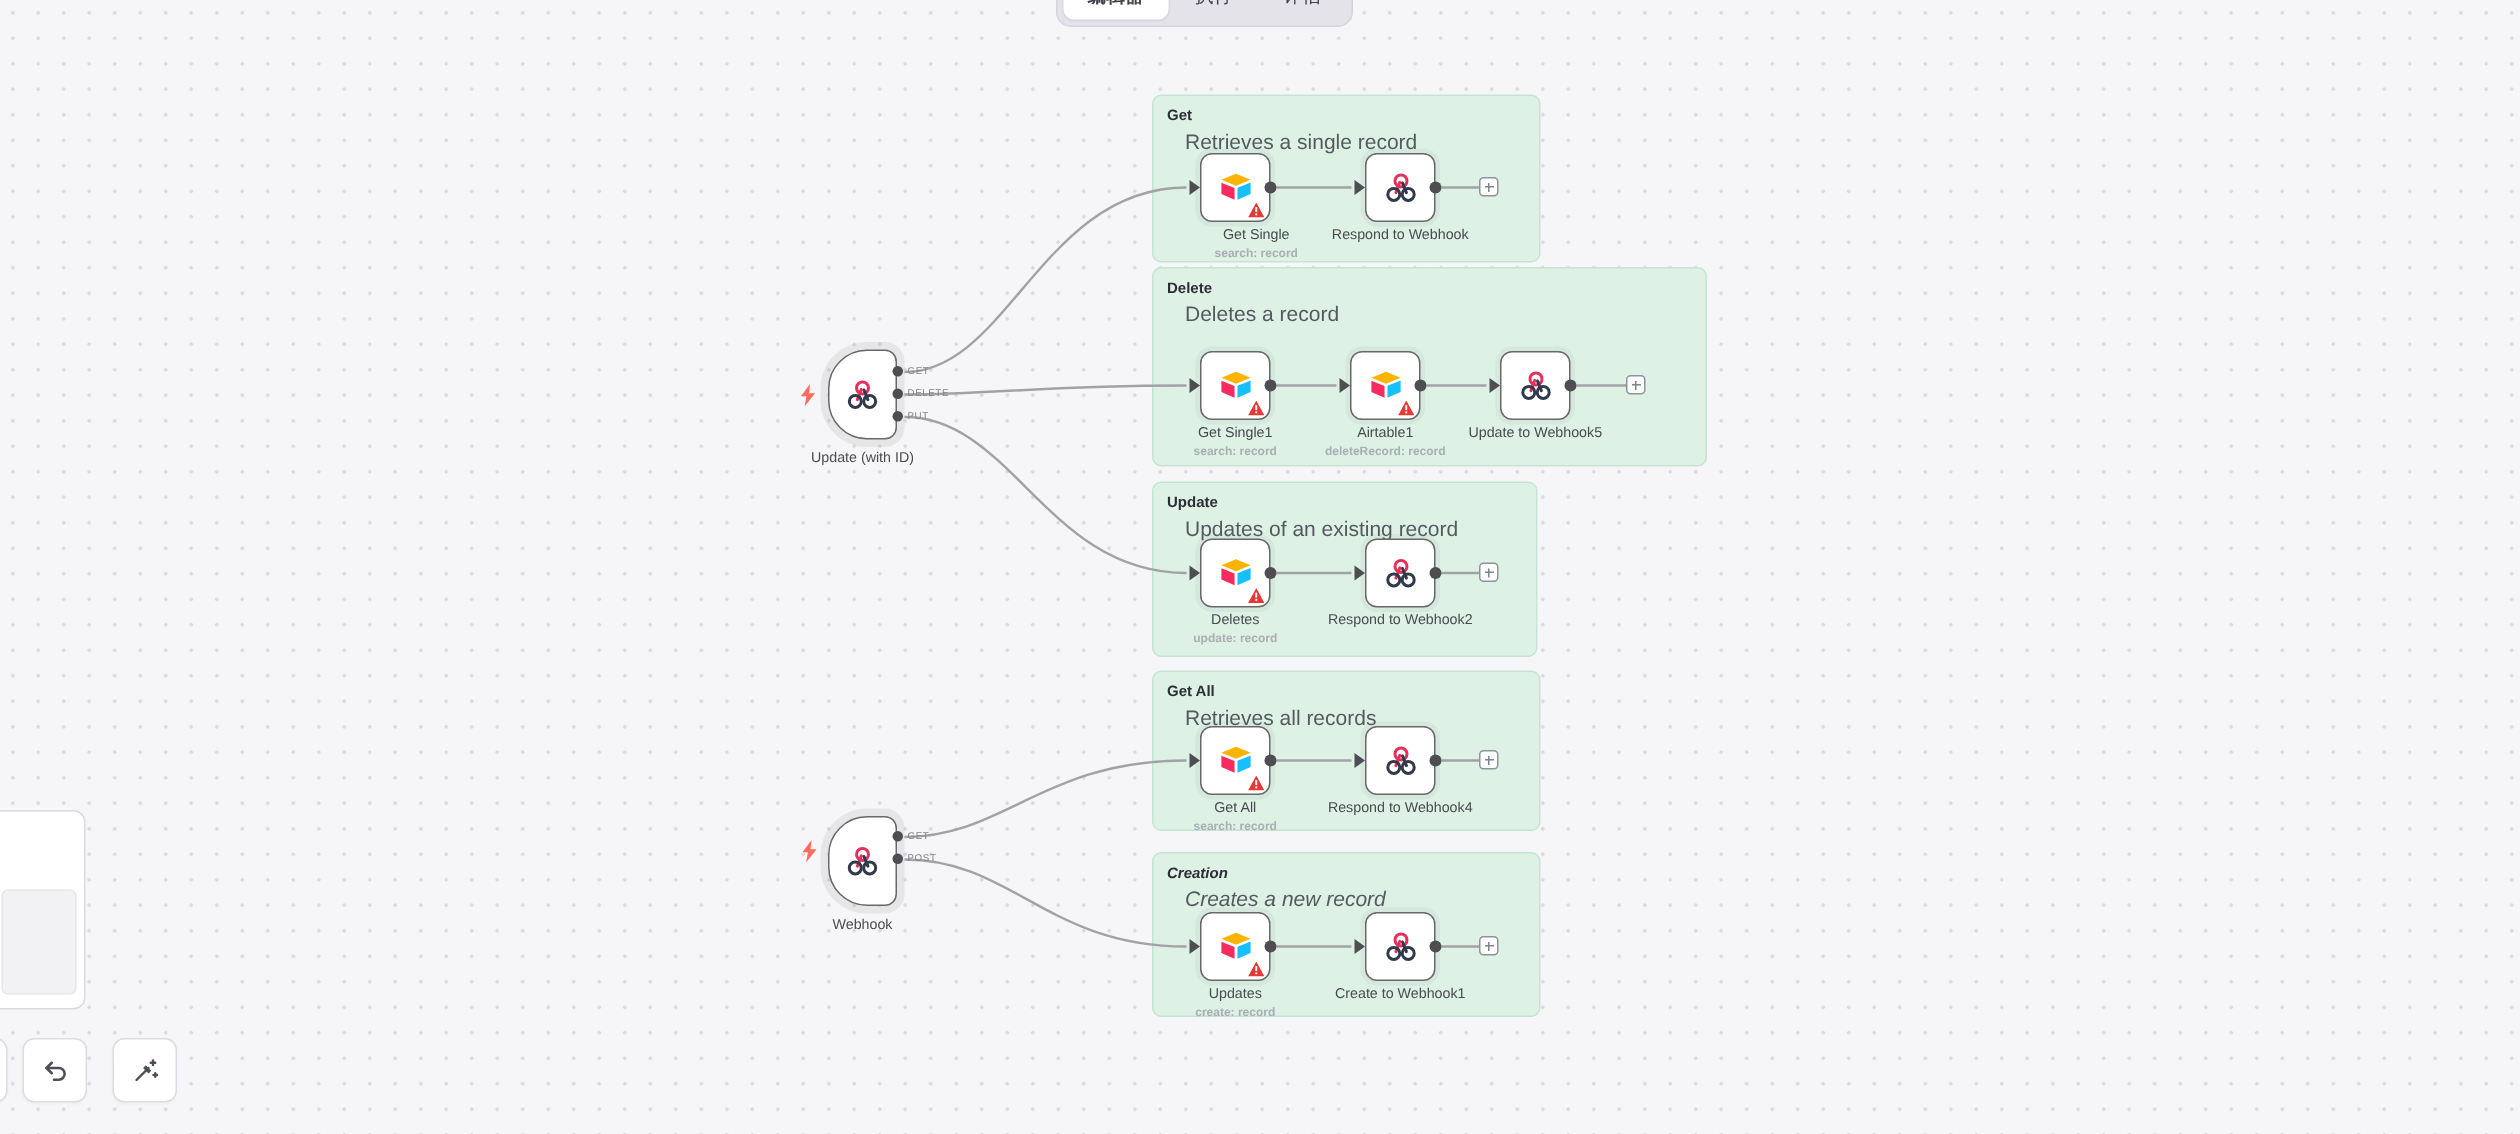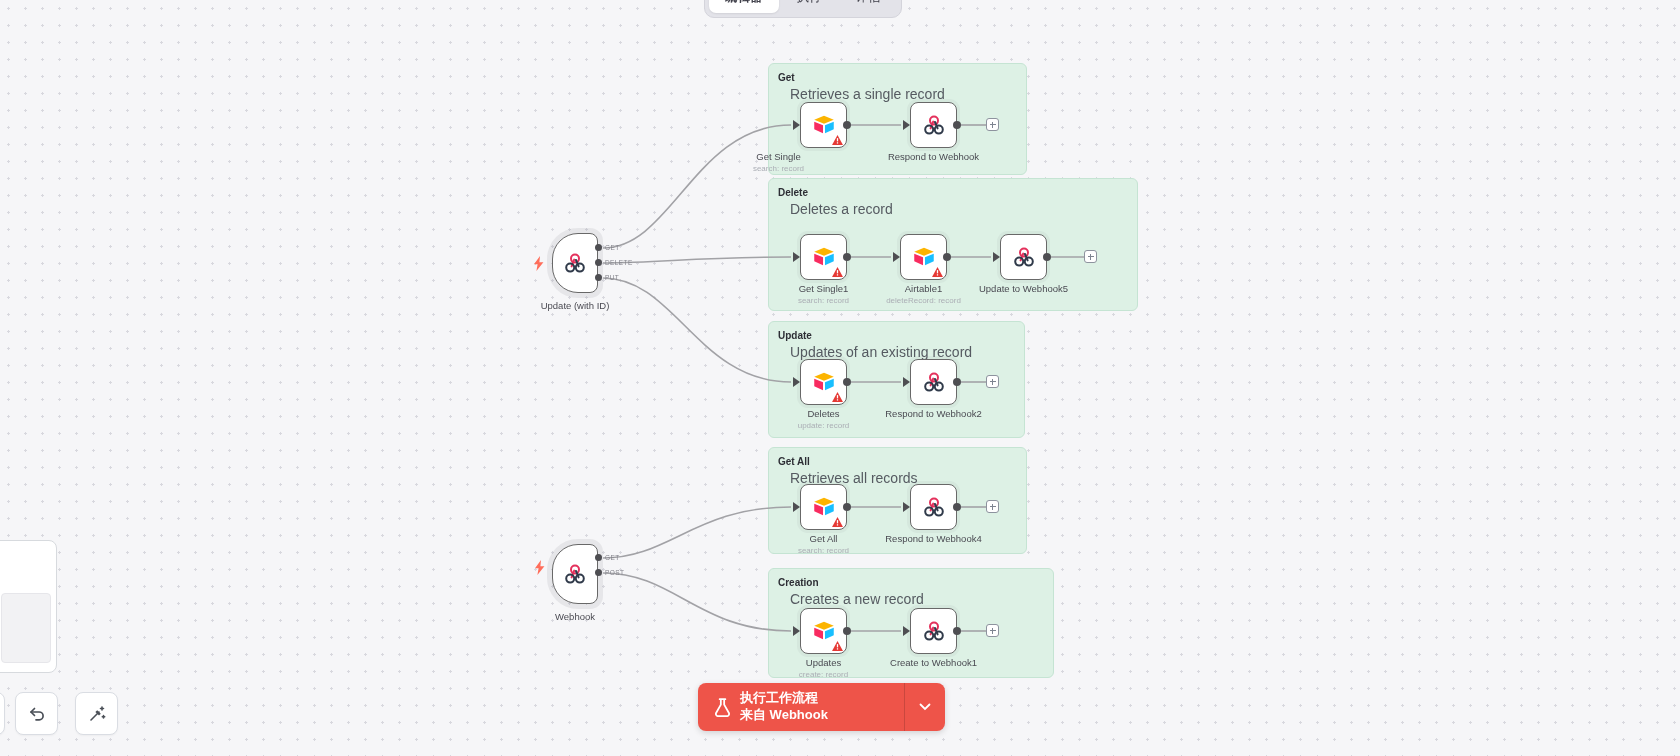--- a/index.html
+++ b/index.html
@@ -28,21 +28,21 @@
     border-radius:26px 8px 8px 26px;z-index:3;box-sizing:border-box;display:flex;align-items:center;justify-content:center;
     box-shadow:0 0 0 5px rgba(140,140,150,0.15);}
   .out-dot{position:absolute;right:-5px;top:50%;margin-top:-4px;width:8px;height:8px;border-radius:50%;background:#4e4e52;}
   .in-arrow{position:absolute;left:-8px;top:50%;margin-top:-5px;width:0;height:0;
     border-top:5px solid transparent;border-bottom:5px solid transparent;border-left:7px solid #4e4e52;}
   .tdot{position:absolute;width:7px;height:7px;border-radius:50%;background:#4e4e52;z-index:3;}
   .tport-label{position:absolute;font-size:6.5px;letter-spacing:.4px;color:#82828a;z-index:3;}
   .warn{position:absolute;right:3px;bottom:2px;line-height:0;}
   .nlabel{position:absolute;width:121px;text-align:center;z-index:3;}
   .nname{font-size:9.5px;color:#4a4a52;font-weight:500;}
-  .nsub{font-size:8px;color:#abaeb5;margin-top:2px;}
+  .nsub{font-size:8px;color:#abaeb5;margin-top:2px;font-weight:bold;}
   .tlabel{position:absolute;width:140px;text-align:center;font-size:9.5px;color:#4a4a52;z-index:3;}
   .plusbox{position:absolute;width:13px;height:13px;background:#fff;border:1.4px solid #8d939e;
     border-radius:3px;z-index:3;box-sizing:border-box;}
   .plusbox::before,.plusbox::after{content:"";position:absolute;background:#7d8490;}
   .plusbox::before{left:2.5px;right:2.5px;top:50%;height:1.4px;margin-top:-0.7px;}
   .plusbox::after{top:2.5px;bottom:2.5px;left:50%;width:1.4px;margin-left:-0.7px;}
   .bolt{position:absolute;z-index:3;line-height:0;}
   
   .exec{position:absolute;left:698px;top:683px;width:247px;height:48px;background:#ee5449;
     border-radius:8px;display:flex;align-items:center;color:#fff;z-index:5;cursor:pointer;
@@ -82,21 +82,21 @@
     <div class="gsub">Deletes a record</div>
   </div>
   <div class="group" style="left:768px;top:321px;width:257px;height:117px;">
     <div class="gtitle">Update</div>
     <div class="gsub">Updates of an existing record</div>
   </div>
   <div class="group" style="left:768px;top:447px;width:259px;height:107px;">
     <div class="gtitle">Get All</div>
     <div class="gsub">Retrieves all records</div>
   </div>
-  <div class="group" style="left:768px;top:568px;width:286px;height:110px;">
+  <div class="group" style="left:768px;top:568px;width:259px;height:110px;font-style:italic;">
     <div class="gtitle">Creation</div>
     <div class="gsub">Creates a new record</div>
   </div>
 
   <svg class="wires" width="1680" height="756">
     <g stroke="#a2a2a6" stroke-width="1.6" fill="none">
 
       <path d="M603,248 C672,248 695,125 791,125"></path>
       <path d="M603,263 C665,263 690,257 791,257"></path>
       <path d="M603,278 C675,278 698,382 791,382"></path>
@@ -188,21 +188,21 @@
       <svg width="24" height="24" viewBox="0 0 24 24" fill="none" stroke-linecap="round">
           <circle cx="12" cy="7.6" r="4" stroke="#e4315c" stroke-width="2"></circle>
           <path d="M11.2 8.6 L8.6 15.4" stroke="#e4315c" stroke-width="2"></path>
           <circle cx="7.2" cy="16.6" r="4" stroke="#303a4a" stroke-width="2"></circle>
           <circle cx="16.8" cy="16.6" r="4" stroke="#303a4a" stroke-width="2"></circle>
           <path d="M13 9 L15.6 15.4" stroke="#303a4a" stroke-width="2"></path>
         </svg>
     </span>
     <span class="out-dot"></span>
   </div>
-  <div class="nlabel" style="left:718px;top:151px;">
+  <div class="nlabel" style="left:777px;top:151px;">
     <div class="nname">Get Single</div>
     <div class="nsub">search: record</div>
   </div>
   <div class="nlabel" style="left:873px;top:151px;">
     <div class="nname">Respond to Webhook</div>
     <div class="nsub"></div>
   </div>
   <div class="plusbox" style="left:986px;top:118px;"></div>
 
   <div class="node" style="left:800px;top:234px;">
@@ -388,40 +388,20 @@
   <div class="nlabel" style="left:873px;top:657px;">
     <div class="nname">Create to Webhook1</div>
     <div class="nsub"></div>
   </div>
   <div class="plusbox" style="left:986px;top:624px;"></div>
 
   <div class="side-panel">
     <div class="side-panel-inner"></div>
   </div>
 
-  <div class="exec">
-    <div class="exec-main">
-      <span class="icon">
-        <svg width="17" height="19" viewBox="0 0 14 16" fill="none" stroke="#ffffff" stroke-width="1.5" stroke-linecap="round" stroke-linejoin="round">
-          <path d="M4.6 1 h4.8 M5.6 1 v4.6 L1.6 12.6 a1.9 1.9 0 0 0 1.7 2.7 h7.4 a1.9 1.9 0 0 0 1.7 -2.7 L8.4 5.6 V1"></path>
-        </svg>
-      </span>
-      <div class="exec-text">
-        <div>执行工作流程</div>
-        <div>来自 Webhook</div>
-      </div>
-    </div>
-    <div class="exec-caret">
-      <span class="icon">
-        <svg width="12" height="8" viewBox="0 0 12 8" fill="none" stroke="#ffffff" stroke-width="1.8" stroke-linecap="round">
-            <path d="M1.5 1.5 L6 6 L10.5 1.5"></path>
-          </svg>
-      </span>
-    </div>
-  </div>
 
   <div class="sqbtn" style="left:-38px;top:692px;"></div>
   <div class="sqbtn" style="left:15px;top:692px;">
     <span class="icon">
       <svg width="18" height="16" viewBox="0 0 18 16" fill="none" stroke="#4a4f57" stroke-width="1.7" stroke-linecap="round" stroke-linejoin="round">
         <path d="M6.5 2.5 L3 6 L6.5 9.5"></path>
         <path d="M3 6 h8.2 a3.9 3.9 0 0 1 0 7.8 H8"></path>
       </svg>
     </span>
   </div>

